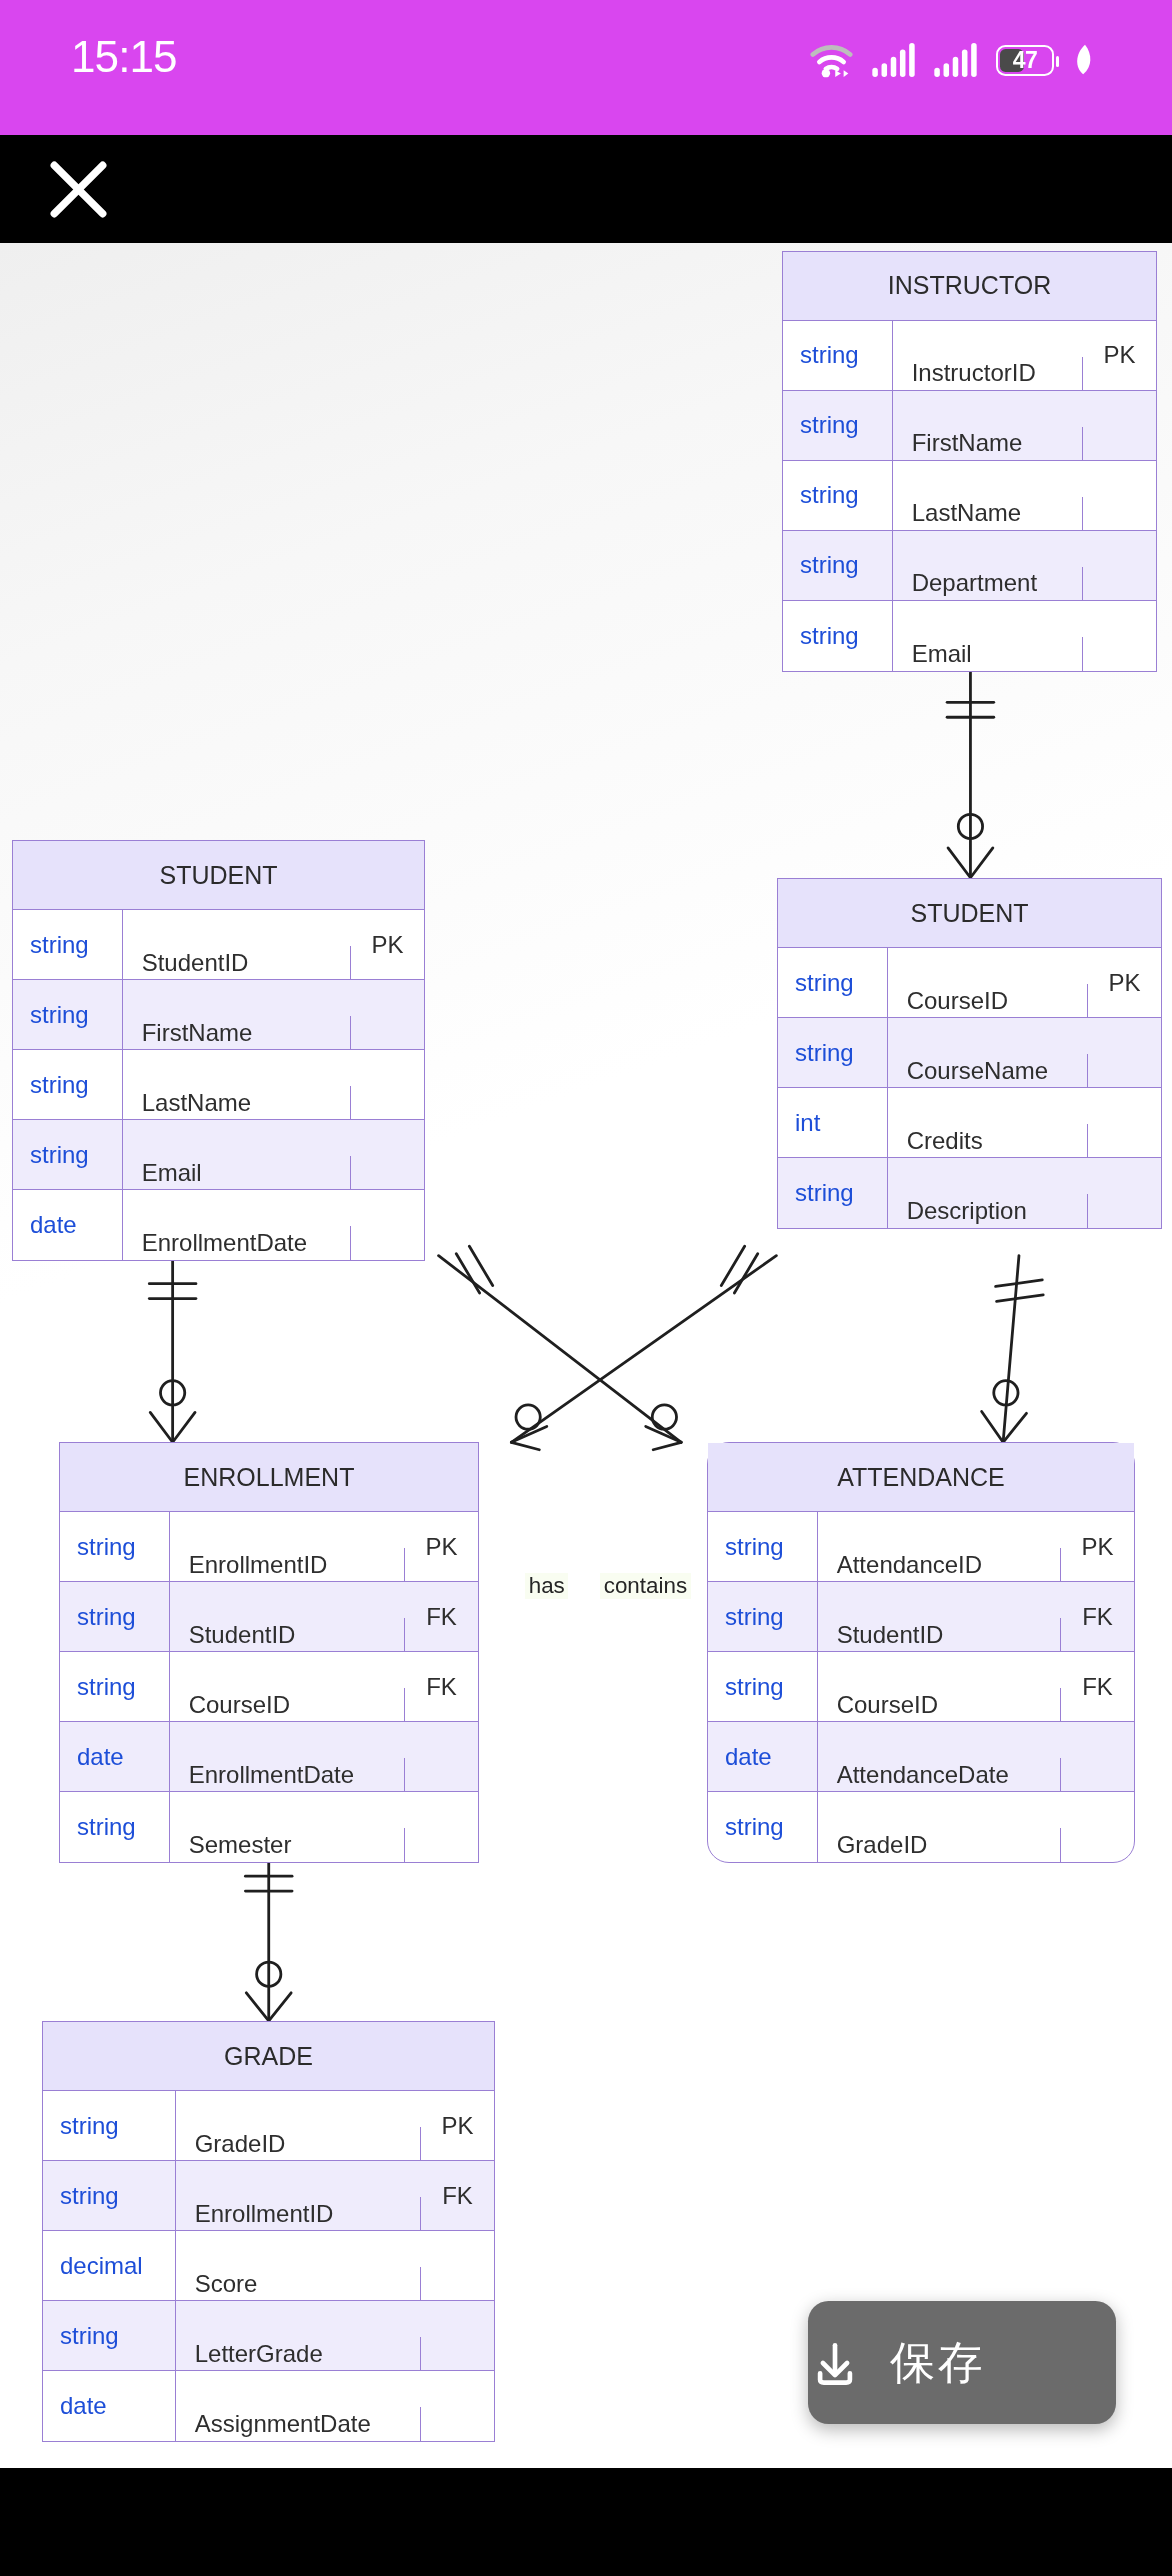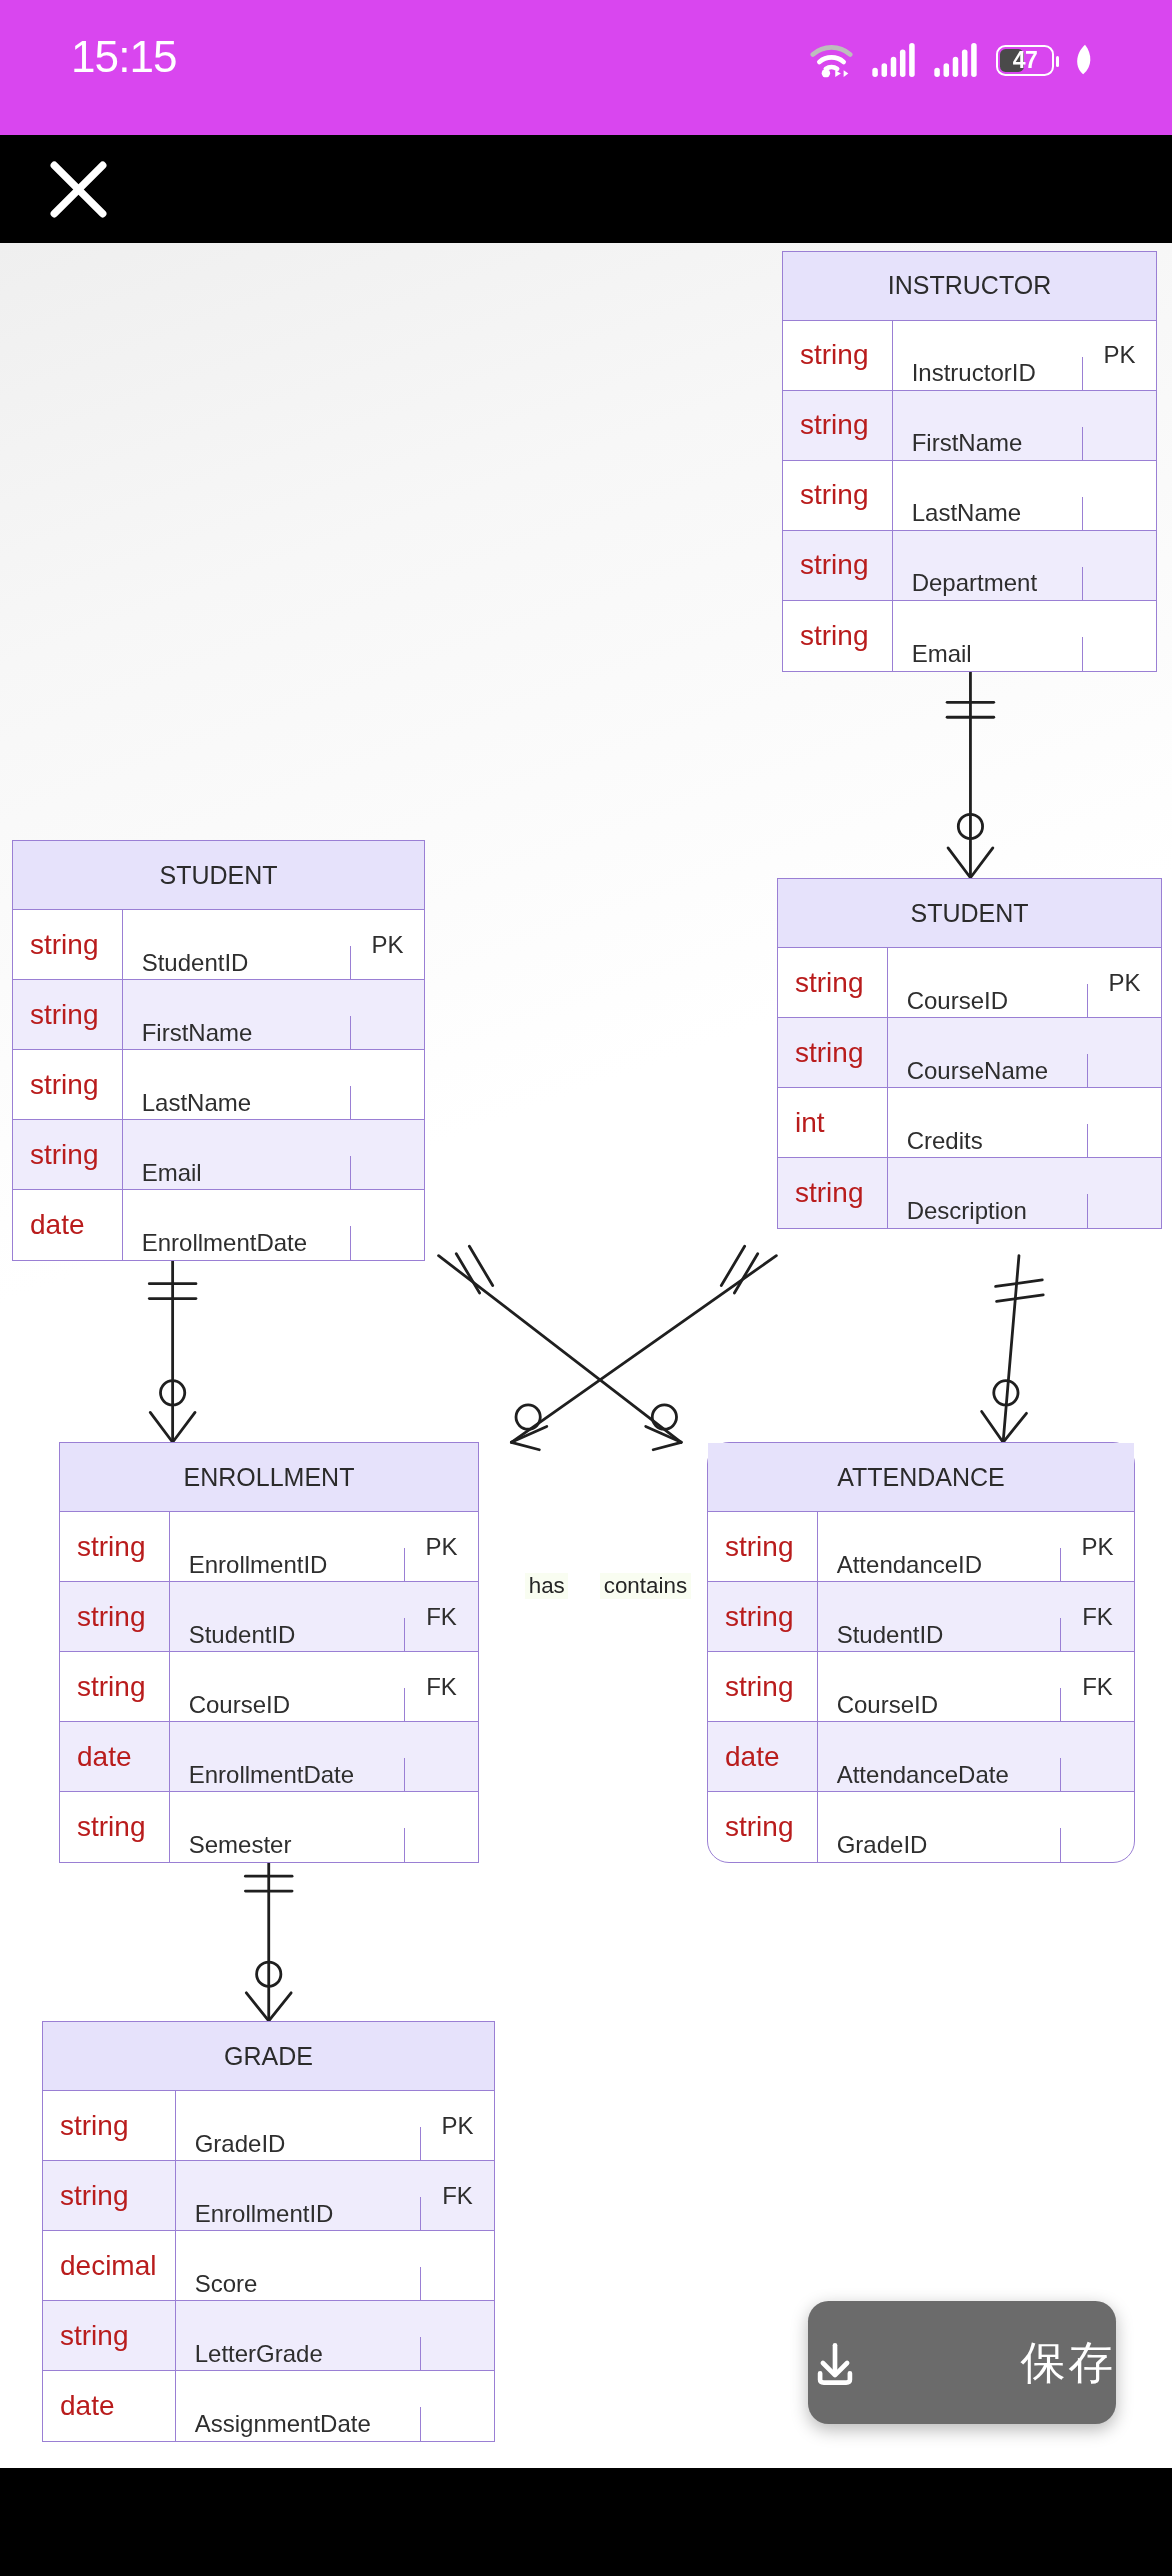--- a/index.html
+++ b/index.html
@@ -78,21 +78,21 @@
   }
   .ent-row{
     display:flex; height:70px; border-bottom:1.9px solid #9a7fd4;
   }
   .ent-row:last-child{ border-bottom:none; }
   .ent-row.alt{ background:#efecfc; }
   .c-type{
     border-right:1.9px solid #9a7fd4;
     display:flex; align-items:center;
     padding-left:17px;
-    font-size:28px; color:#b91c1c;
+    font-size:24px; color:#1d4ed8;
   }
   .c-name{
     border-right:1.9px solid #9a7fd4;
     display:flex; align-items:center;
     padding-left:18.7px;
     font-size:24px; color:#2e2e2e;
     flex:1 1 auto;
     margin-top:36px;
   }
   .c-key{
@@ -109,21 +109,21 @@
     padding:0.9px 3.7px;
     white-space:nowrap;
     line-height:1.1;
   }
 
   
   #save-fab{
     position:absolute; right:56px; top:2058px;
     width:308px; height:123px;
     background:#6b6b6b; border-radius:20.5px;
-    display:flex; align-items:center; justify-content:space-between;
+    display:flex; align-items:center; justify-content:flex-start;
     gap:28px; cursor:pointer;
     box-shadow:0 5.6px 17px rgba(0,0,0,0.28);
   }
   #save-fab .lbl{
     color:#fff; font-size:45px; letter-spacing:2.8px;
     font-family:"DejaVu Sans", sans-serif;
   }
 
   
   #navbar{

